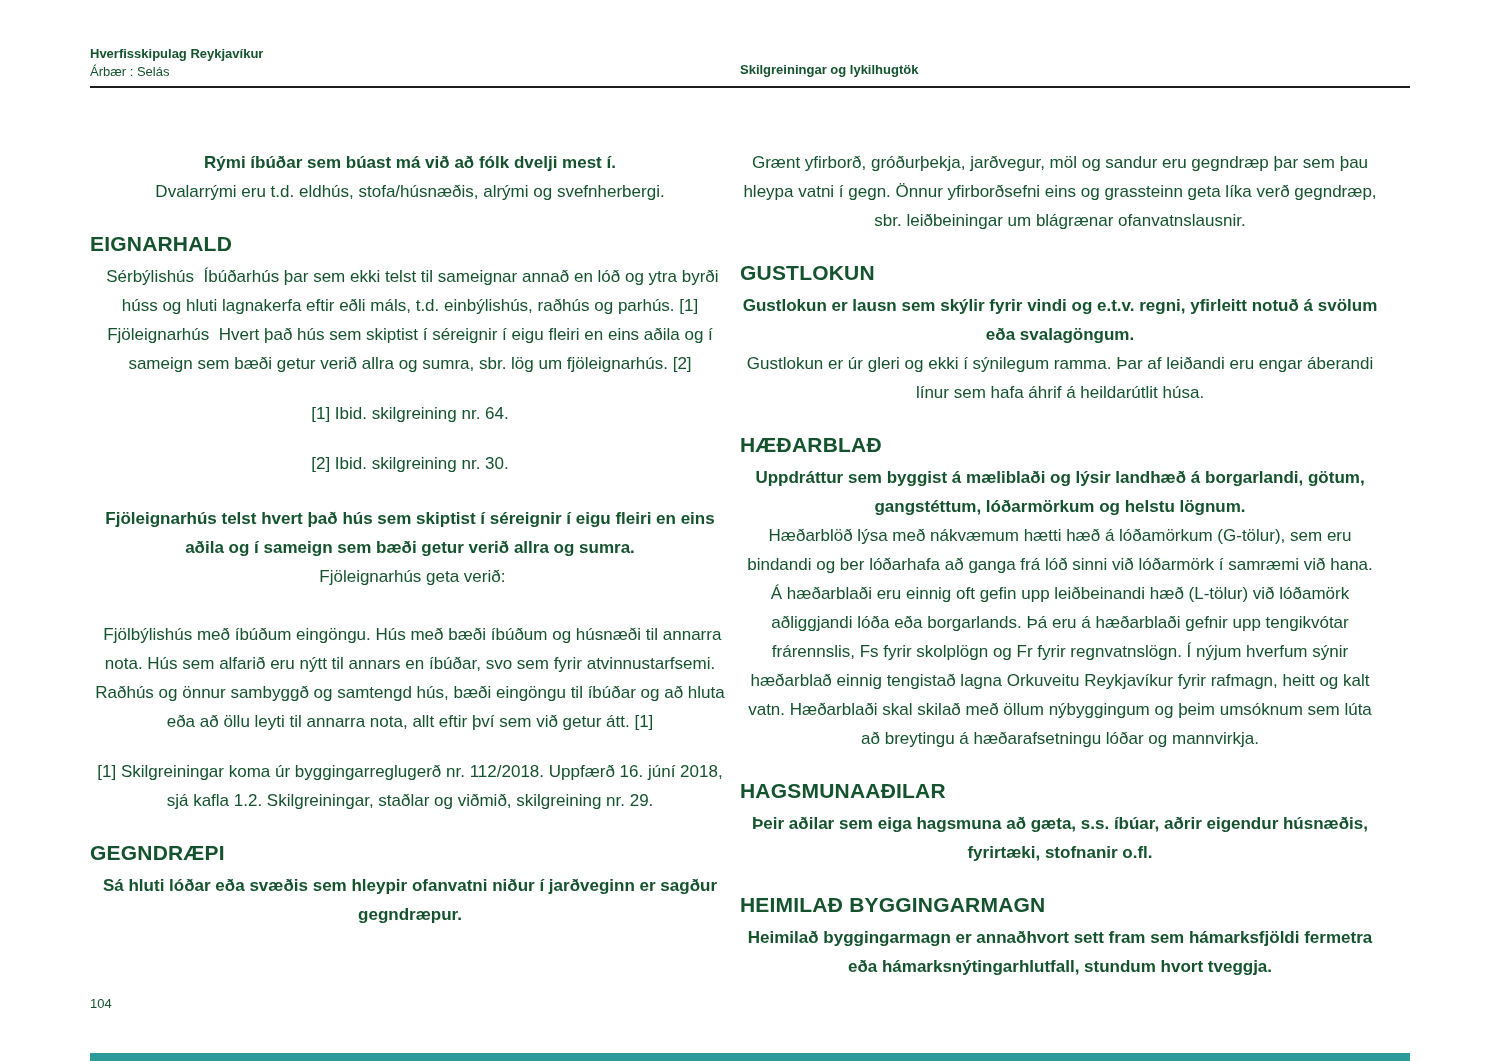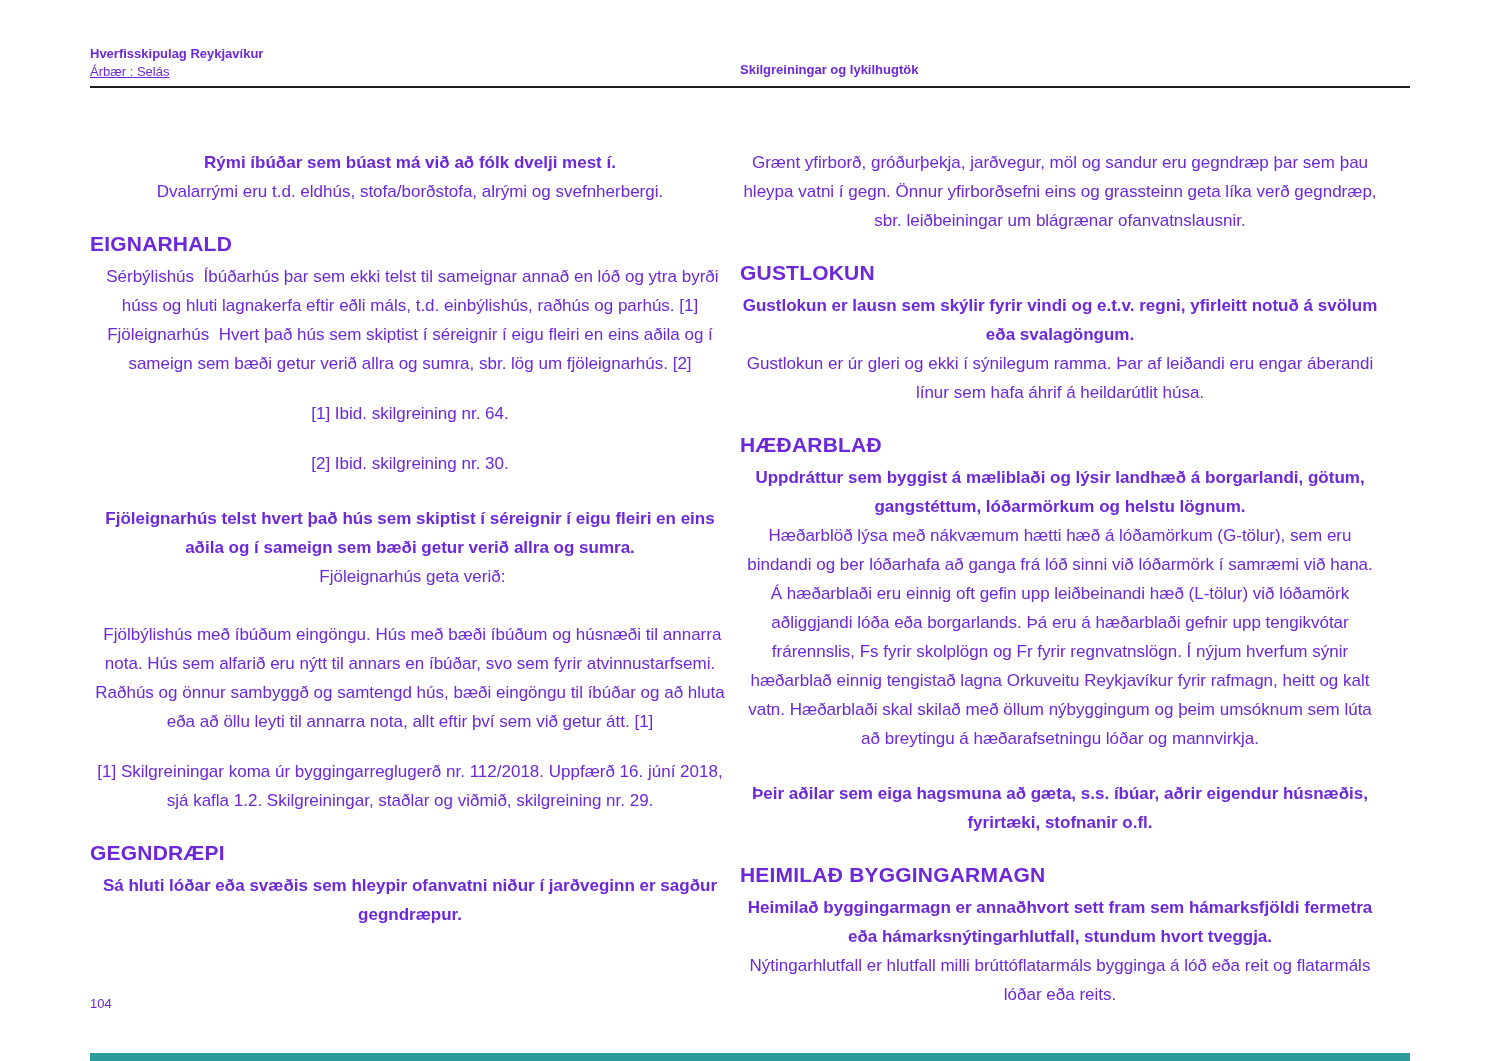--- a/index.html
+++ b/index.html
@@ -3,27 +3,27 @@
 <meta charset="utf-8">
 <style>
   html, body { margin: 0; padding: 0; background: #e8e8e8; }
   .page {
     position: relative;
     width: 1500px;
     height: 1061px;
     margin: 0 auto;
     background: #ffffff;
     font-family: "Liberation Sans", sans-serif;
-    color: #6d28d9;
+    color: #14532d;
     overflow: hidden;
   }
   
   .header-left { position: absolute; left: 90px; top: 45px; line-height: 18px; }
   .header-title { font-size: 13px; font-weight: 700; }
-  .header-subtitle { font-size: 13px; font-weight: 400; text-decoration: underline; }
+  .header-subtitle { font-size: 13px; font-weight: 400; }
   .header-right { position: absolute; left: 740px; top: 62px; font-size: 13px; font-weight: 700; }
   .rule { position: absolute; left: 90px; top: 86px; width: 1320px; height: 2px; background: #1d1d1b; }
 
   
   .col { position: absolute; top: 148px; width: 640px; }
   .col-left  { left: 90px; }
   .col-right { left: 740px; }
 
   .sec { margin: 0; }
   .sec + .sec, .intro-par + .sec { margin-top: 26px; }
@@ -53,21 +53,21 @@
     <div class="header-title">Hverfisskipulag Reykjavíkur</div>
     <div class="header-subtitle">Árbær : Selás</div>
   </div>
   <div class="header-right">Skilgreiningar og lykilhugtök</div>
   <div class="rule"></div>
 
   <div class="col col-left">
 
     <section class="sec">
       <p class="lead">Rými íbúðar sem búast má við að fólk dvelji mest í.</p>
-      <p class="body">Dvalarrými eru t.d. eldhús, stofa/borðstofa, alrými og svefnherbergi.</p>
+      <p class="body">Dvalarrými eru t.d. eldhús, stofa/húsnæðis, alrými og svefnherbergi.</p>
     </section>
 
     <section class="sec">
       <h2 class="sec-h">EIGNARHALD</h2>
       <p class="body"> Sérbýlishús  Íbúðarhús þar sem ekki telst til sameignar annað en lóð og ytra byrði húss og hluti lagnakerfa eftir eðli máls, t.d. einbýlishús, raðhús og parhús. [1]   Fjöleignarhús  Hvert það hús sem skiptist í séreignir í eigu fleiri en eins aðila og í sameign sem bæði getur verið allra og sumra, sbr. lög um fjöleignarhús. [2]</p>
       <p class="body fn">[1] Ibid. skilgreining nr. 64.</p>
       <p class="body fn">[2] Ibid. skilgreining nr. 30.</p>
     </section>
 
     <section class="sec">
@@ -94,27 +94,27 @@
       <p class="body">Gustlokun er úr gleri og ekki í sýnilegum ramma. Þar af leiðandi eru engar áberandi línur sem hafa áhrif á heildarútlit húsa.</p>
     </section>
 
     <section class="sec">
       <h2 class="sec-h">HÆÐARBLAÐ</h2>
       <p class="lead">Uppdráttur sem byggist á mæliblaði og lýsir landhæð á borgarlandi, götum, gangstéttum, lóðarmörkum og helstu lögnum.</p>
       <p class="body">Hæðarblöð lýsa með nákvæmum hætti hæð á lóðamörkum (G-tölur), sem eru bindandi og ber lóðarhafa að ganga frá lóð sinni við lóðarmörk í samræmi við hana. Á hæðarblaði eru einnig oft gefin upp leiðbeinandi hæð (L-tölur) við lóðamörk aðliggjandi lóða eða borgarlands. Þá eru á hæðarblaði gefnir upp tengikvótar frárennslis, Fs fyrir skolplögn og Fr fyrir regnvatnslögn. Í nýjum hverfum sýnir hæðarblað einnig tengistað lagna Orkuveitu Reykjavíkur fyrir rafmagn, heitt og kalt vatn. Hæðarblaði skal skilað með öllum nýbyggingum og þeim umsóknum sem lúta að breytingu á hæðarafsetningu lóðar og mannvirkja.</p>
     </section>
 
     <section class="sec">
+      <h2 class="sec-h">HAGSMUNAAÐILAR</h2>
       <p class="lead">Þeir aðilar sem eiga hagsmuna að gæta, s.s. íbúar, aðrir eigendur húsnæðis, fyrirtæki, stofnanir o.fl.</p>
     </section>
 
     <section class="sec">
       <h2 class="sec-h">HEIMILAÐ BYGGINGARMAGN</h2>
       <p class="lead">Heimilað byggingarmagn er annaðhvort sett fram sem hámarksfjöldi fermetra eða hámarksnýtingarhlutfall, stundum hvort tveggja.</p>
-      <p class="body">Nýtingarhlutfall er hlutfall milli brúttóflatarmáls bygginga á lóð eða reit og flatarmáls lóðar eða reits.</p>
     </section>
 
   </div>
 
   <div class="page-num">104</div>
   <div class="accent-bar" style="background: rgb(46, 155, 155);"></div>
 
 </div>
 
 </body></html>

